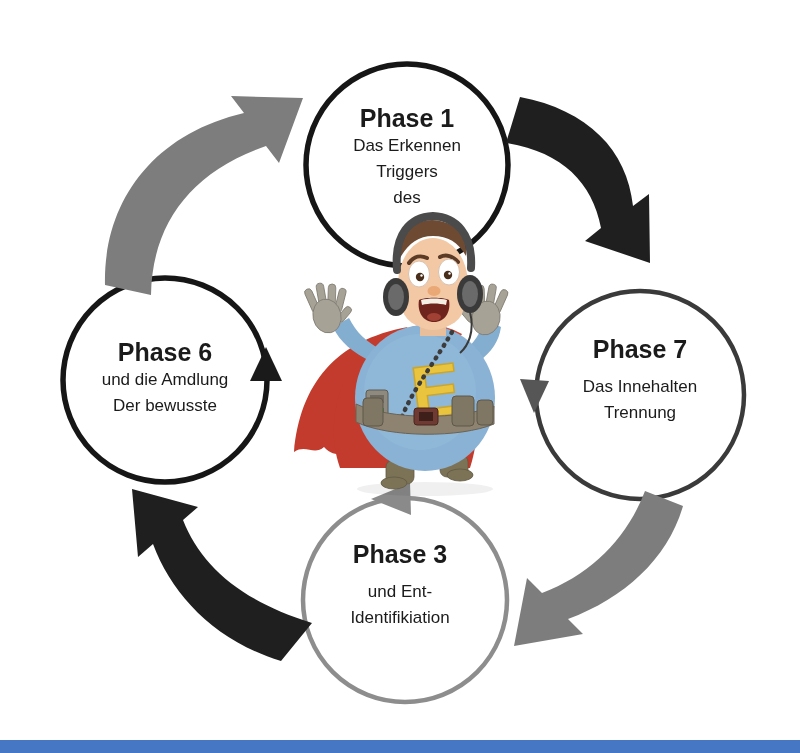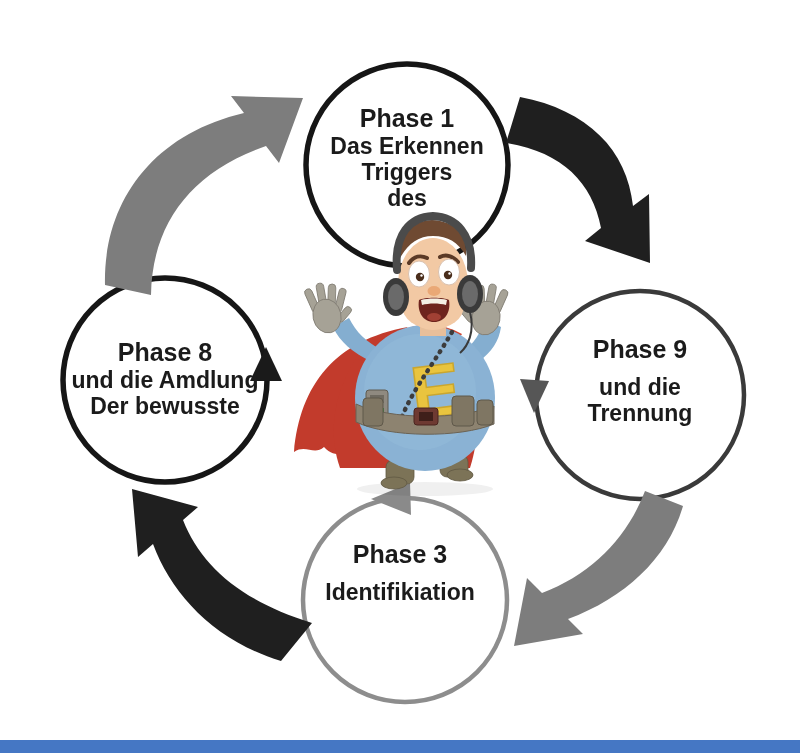--- a/index.html
+++ b/index.html
@@ -4,21 +4,21 @@
 <style>
   html, body { margin: 0; padding: 0; }
   body { width: 800px; height: 753px; overflow: hidden; background: #ffffff;
          font-family: "Liberation Sans", sans-serif; }
   .stage { position: relative; width: 800px; height: 753px; background: #ffffff; }
   .stage svg { position: absolute; left: 0; top: 0; }
 
   .phase { position: absolute; transform: translateX(-50%); text-align: center;
            color: #1b1b1b; white-space: nowrap; }
   .ptitle { font-size: 25px; font-weight: 700; line-height: 27px; text-align: center; }
-  .pline  { font-size: 23px; font-weight: 700; line-height: 26px; }
+  .pline  { font-size: 17px; font-weight: 400; line-height: 26px; }
   .p1 { left: 407px; top: 105px; }
   .p2 { left: 640px; top: 336px; }
   .p3 { left: 400px; top: 541px; }
   .p4 { left: 165px; top: 339px; }
   .p2 .ptitle, .p3 .ptitle { margin-bottom: 11px; }
   .p1 .ptitle, .p4 .ptitle { margin-bottom: 1px; }
 
   .footer-bar { position: absolute; left: 0; right: 0; bottom: 0; height: 13px;
                 background: #4577c4; }
 </style>
@@ -142,30 +142,31 @@
   </svg>
 
   <div class="phase p1">
     <div class="ptitle">Phase 1</div>
     <div class="pline">Das Erkennen</div>
     <div class="pline">Triggers</div>
     <div class="pline">des</div>
   </div>
 
   <div class="phase p2">
-    <div class="ptitle">Phase 9</div>
-    <div class="pline">und die</div>
+    <div class="ptitle">Phase 7</div>
+    <div class="pline">Das Innehalten</div>
     <div class="pline">Trennung</div>
   </div>
 
   <div class="phase p3">
     <div class="ptitle">Phase 3</div>
+    <div class="pline">und Ent-</div>
     <div class="pline">Identifikiation</div>
   </div>
 
   <div class="phase p4">
-    <div class="ptitle">Phase 8</div>
+    <div class="ptitle">Phase 6</div>
     <div class="pline">und die Amdlung</div>
     <div class="pline">Der bewusste</div>
   </div>
 
   <div class="footer-bar"></div>
 </div>
 
 </body></html>

